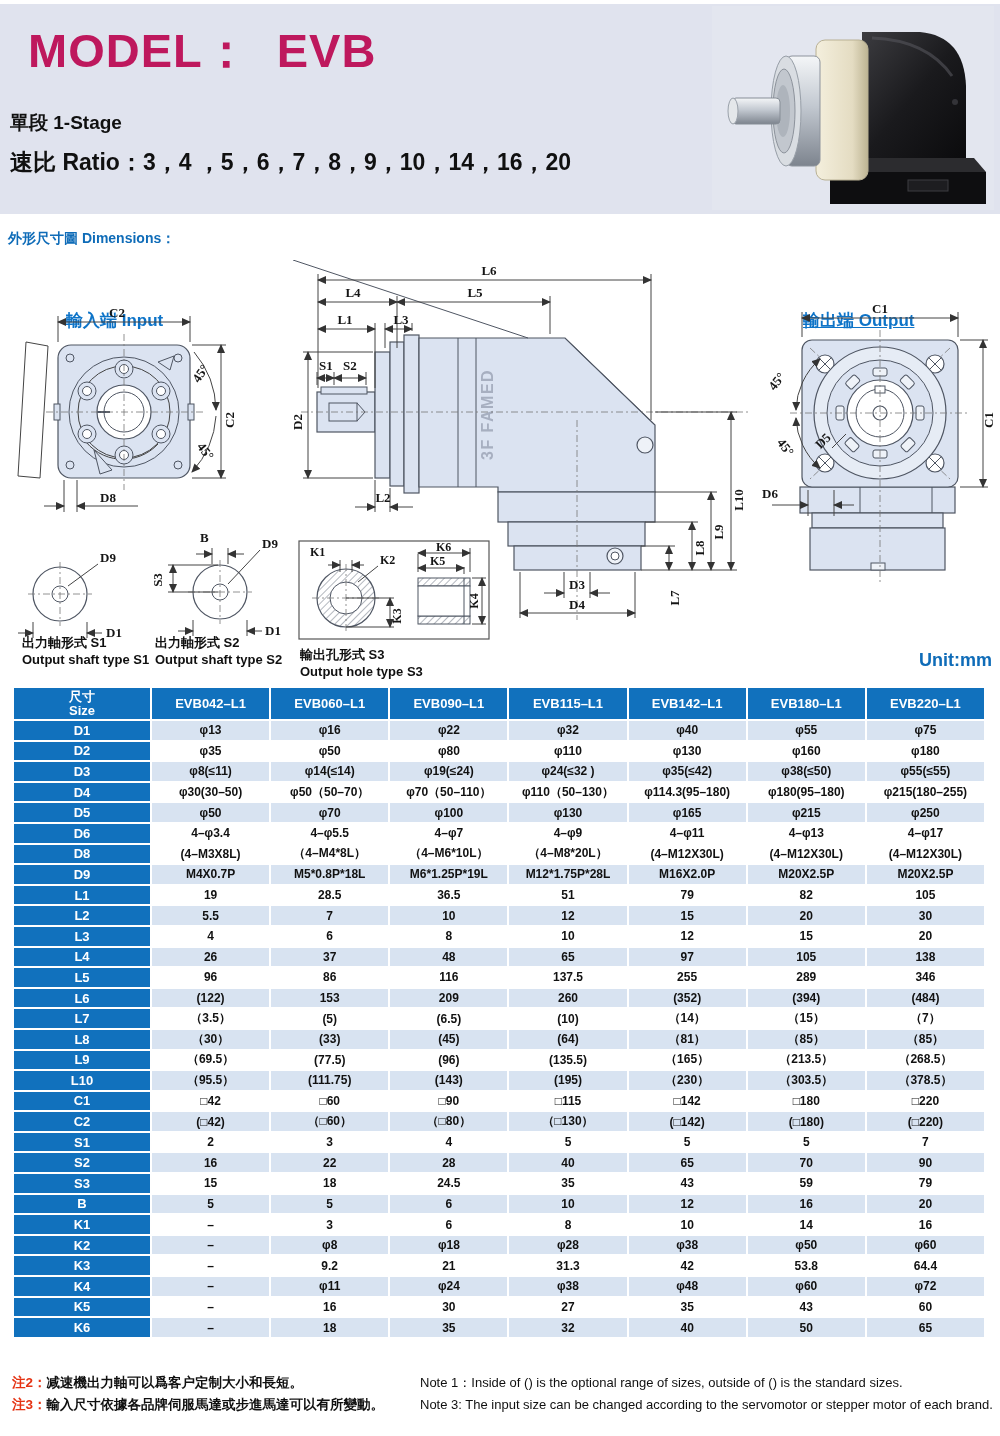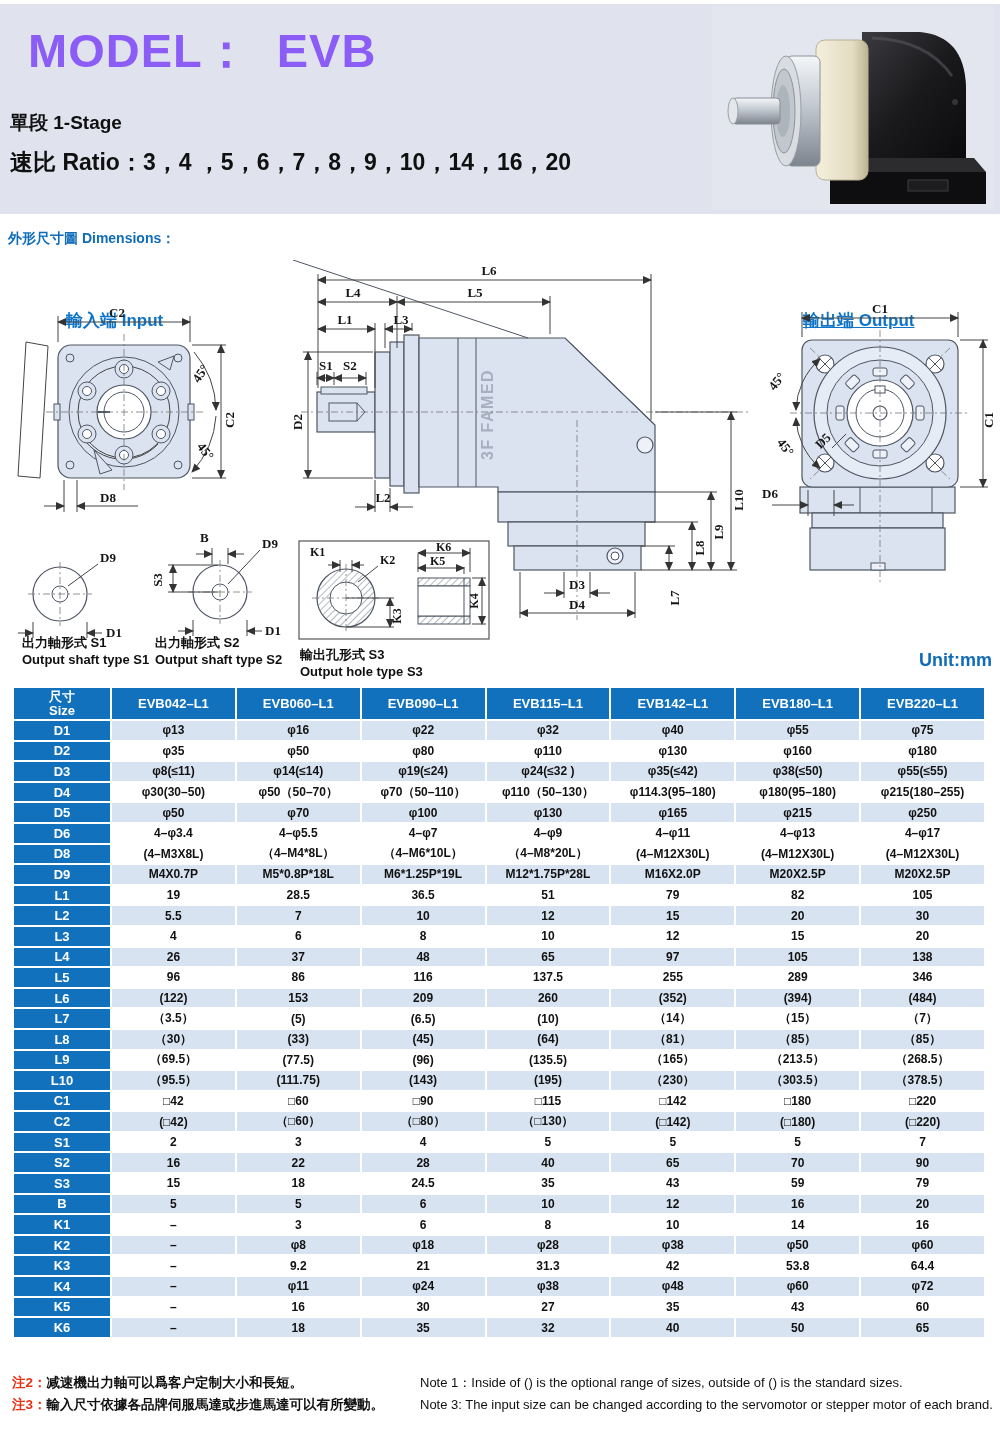--- a/index.html
+++ b/index.html
@@ -4,21 +4,21 @@
 <style>
   html,body{margin:0;padding:0;}
   body{
     width:1000px;height:1436px;position:relative;background:#ffffff;
     font-family:"Liberation Sans","DejaVu Sans",sans-serif;
     -webkit-font-smoothing:antialiased;overflow:hidden;
   }
   .abs{position:absolute;}
   
   .header-band{top:4px;left:0;width:1000px;height:210px;background:#e0e3ee;}
-  .model-title{left:28px;top:20px;font-size:47px;font-weight:bold;color:#8b5cf6;letter-spacing:1px;}
+  .model-title{left:28px;top:20px;font-size:47px;font-weight:bold;color:#be185d;letter-spacing:1px;}
   .model-title .val{margin-left:26px;}
   .stage-line{left:10px;top:110px;font-size:19px;font-weight:bold;color:#101010;}
   .ratio-line{left:10px;top:147px;font-size:23px;font-weight:bold;color:#101010;}
   
   .dims-heading{left:8px;top:230px;font-size:14px;font-weight:bold;color:#0f6cb8;}
   .drawing-title{font-size:17px;font-weight:bold;color:#0e74c8;margin-top:33px;}
   .unit-label{right:8px;top:650px;font-size:18px;font-weight:bold;color:#0f6cb8;}
   
   svg{display:block;}
   .dimtxt{font-family:"Liberation Serif","DejaVu Serif",serif;font-size:13px;fill:#151515;font-weight:bold;}
@@ -458,21 +458,21 @@
   <div>Output shaft type S2</div>
 </div>
 <div class="abs cap" style="left:300px;top:646px;">
   <div>輸出孔形式 S3</div>
   <div>Output hole type S3</div>
 </div>
 
 <table class="dims">
   <thead>
     <tr>
-      <th class="size-col" style="width:96px;">
+      <th class="size-col" style="width:136px;">
         <div>尺寸</div>
         <div>Size</div>
       </th>
     <th>EVB042–L1</th>
         <th>EVB060–L1</th>
         <th>EVB090–L1</th>
         <th>EVB115–L1</th>
         <th>EVB142–L1</th>
         <th>EVB180–L1</th>
         <th>EVB220–L1</th>

